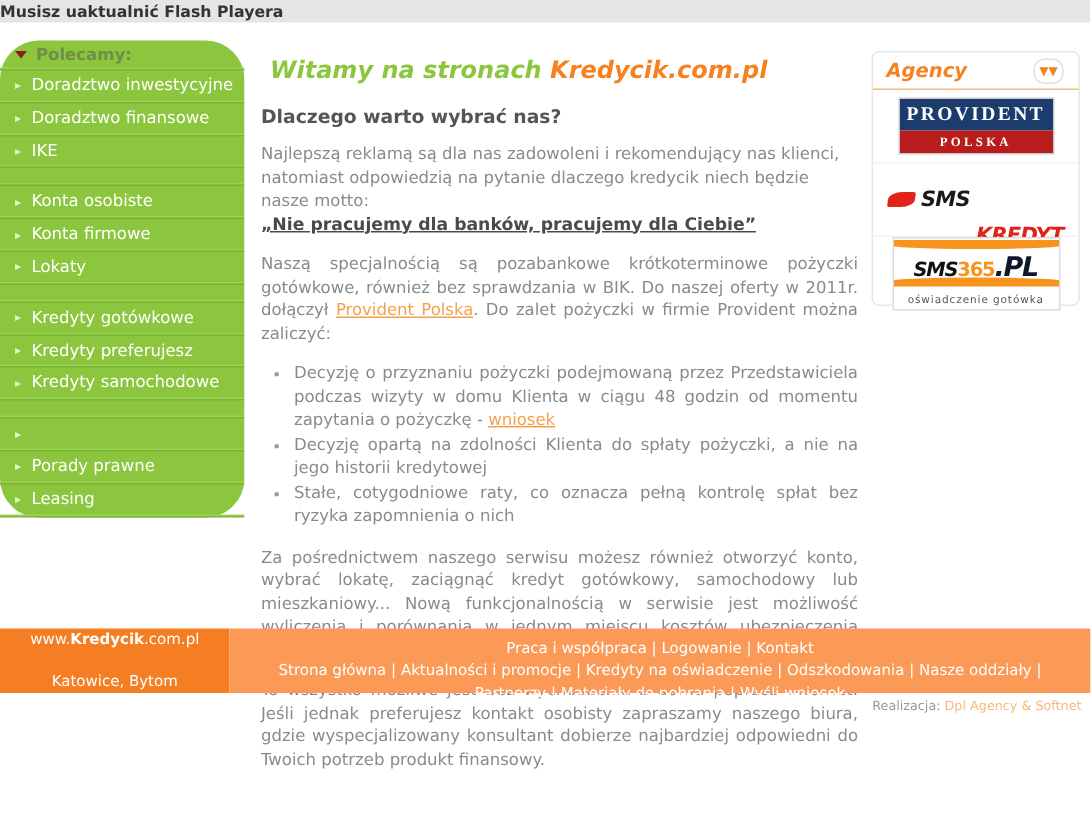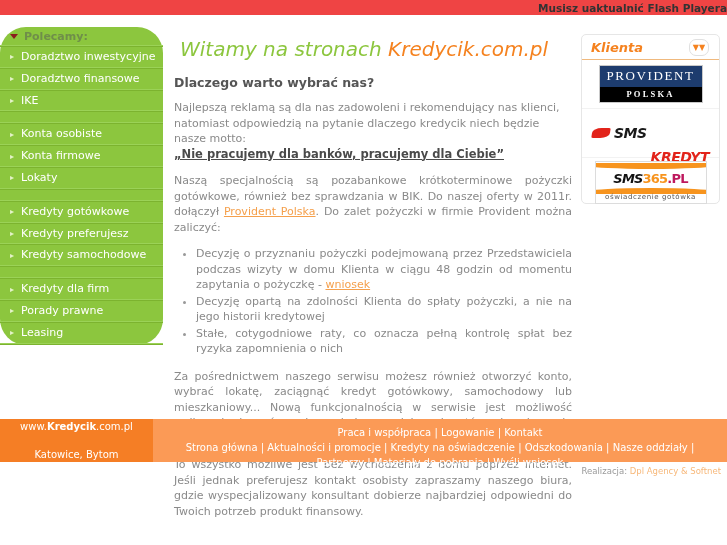--- a/index.html
+++ b/index.html
@@ -14,25 +14,25 @@
     font-size: 11px;
     color: #777777;
     overflow: hidden;
     position: relative;
   }
 
   
   .flash-bar {
     height: 14px;
     line-height: 14px;
-    text-align: right;
+    text-align: left;
     font-size: 10.5px;
     color: #333333;
     font-weight: bold;
-    background: #ef4444;
+    background: #e5e5e5;
     letter-spacing: 0px;
     padding-top: 1px;
   }
 
   
   .page {
     position: relative;
     width: 727px;
     height: 530px;
   }
@@ -91,23 +91,23 @@
   }
 
   
   .main {
     position: absolute;
     left: 172px;
     top: 12px;
     width: 400px;
   }
   .welcome {
-    font-size: 20px;
+    font-size: 16px;
     font-style: italic;
-    font-weight: normal;
+    font-weight: bold;
     color: #8cc63e;
     margin: 10px 0 0 8px;
     white-space: nowrap;
   }
   .welcome .brand { color: #f5821f; }
 
   .h2 {
     font-size: 12.5px;
     font-weight: bold;
     color: #555555;
@@ -199,28 +199,28 @@
   .provident {
     width: 104px;
     border: 1px solid #c9c9c9;
     box-sizing: border-box;
     cursor: pointer;
   }
   .provident .r1 {
     background: #1d3c6e;
     color: #ffffff;
     font-size: 13px;
-    font-weight: normal;
+    font-weight: bold;
     letter-spacing: 1.6px;
     text-align: center;
     padding: 2px 0 3px;
     font-family: "Liberation Serif", serif;
   }
   .provident .r2 {
-    background: #000000;
+    background: #b91c1c;
     color: #ffffff;
     font-size: 8.5px;
     font-weight: bold;
     letter-spacing: 2.2px;
     text-align: center;
     padding: 2px 0 3px;
     font-family: "Liberation Serif", serif;
   }
 
   
@@ -263,21 +263,21 @@
   .sms365 .band-top { top: 1px; border-radius: 0 0 60% 60%; }
   .sms365 .band-bot { top: 26px; border-radius: 60% 60% 0 0; }
   .sms365 .wordrow {
     position: relative;
     text-align: center;
     padding: 8px 0 2px;
     z-index: 2;
   }
   .sms365 .w1 { font-size: 13px; font-weight: bold; font-style: italic; color: #111; letter-spacing: -0.8px; }
   .sms365 .w2 { font-size: 13px; font-weight: bold; color: #f7941e; letter-spacing: -0.8px; }
-  .sms365 .w3 { font-size: 13px; font-weight: bold; color: #be185d; letter-spacing: -0.8px; }
+  .sms365 .w3 { font-size: 18px; font-weight: bold; font-style: italic; color: #0f172a; letter-spacing: -0.8px; }
   .sms365 .tag {
     position: relative; z-index: 2;
     text-align: center;
     font-size: 7px;
     color: #555;
     letter-spacing: 0.6px;
     margin-top: 5px;
   }
 
   
@@ -381,21 +381,20 @@
     </div>
     <div class="side-item">
       <span class="arr">▸</span>
       <span>Kredyty samochodowe</span>
     </div>
 
     <div class="side-gap"></div>
 
     <div class="side-item">
       <span class="arr">▸</span>
-      <span>Kredyty dla firm</span>
     </div>
     <div class="side-item">
       <span class="arr">▸</span>
       <span>Porady prawne</span>
     </div>
     <div class="side-item">
       <span class="arr">▸</span>
       <span>Leasing</span>
     </div>
   </div>
@@ -428,21 +427,21 @@
 
     <div class="para">
       <span>Za pośrednictwem naszego serwisu możesz również otworzyć konto, wybrać lokatę, zaciągnąć kredyt gotówkowy, samochodowy lub mieszkaniowy... Nową funkcjonalnością w serwisie jest możliwość wyliczenia i porównania w jednym miejscu kosztów ubezpieczenia samochodu – </span><a class="lnk" href="#">kalkulator</a><span>.</span>
     </div>
 
     <div class="para">To wszystko możliwe jest bez wychodzenia z domu poprzez Internet. Jeśli jednak preferujesz kontakt osobisty zapraszamy naszego biura, gdzie wyspecjalizowany konsultant dobierze najbardziej odpowiedni do Twoich potrzeb produkt finansowy.</div>
   </div>
 
   <div class="adpanel">
     <div class="ad-head">
-      <span class="t">Klienta</span>
+      <span class="t">Agency</span>
       <span class="dbl">▼▼</span>
     </div>
 
     <div class="ad-slot">
       <div class="provident">
         <div class="r1">PROVIDENT</div>
         <div class="r2">POLSKA</div>
       </div>
     </div>
 

